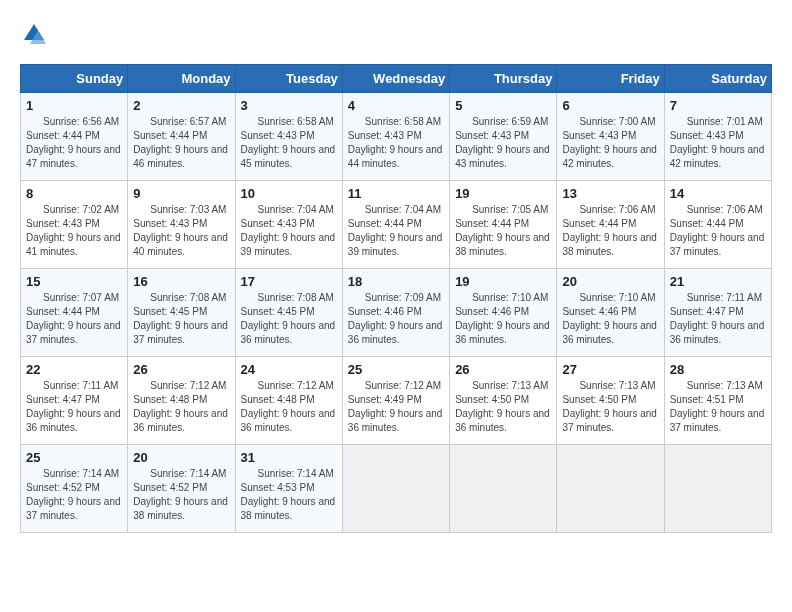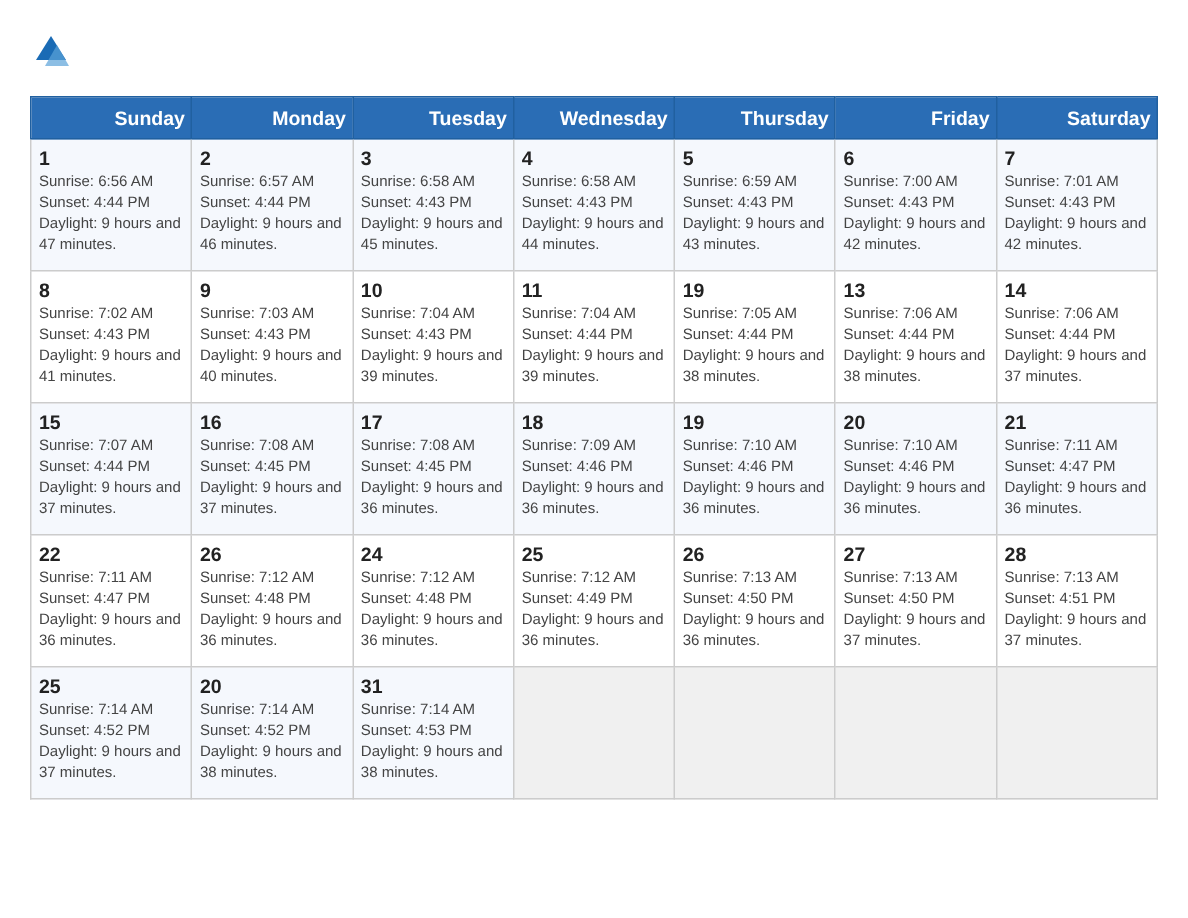--- a/index.html
+++ b/index.html
@@ -86,20 +86,21 @@
       font-size: 13px;
       font-weight: bold;
       color: #222;
       display: block;
       margin-bottom: 2px;
     }
     .day-info {
       font-size: 10px;
       color: #444;
       line-height: 1.4;
+      margin-left: 17px;
     }
     td.empty {
       background: #f0f0f0 !important;
     }
   </style>
 </head>
 <body>
 
 <div class="header-area">
   <div class="logo">

